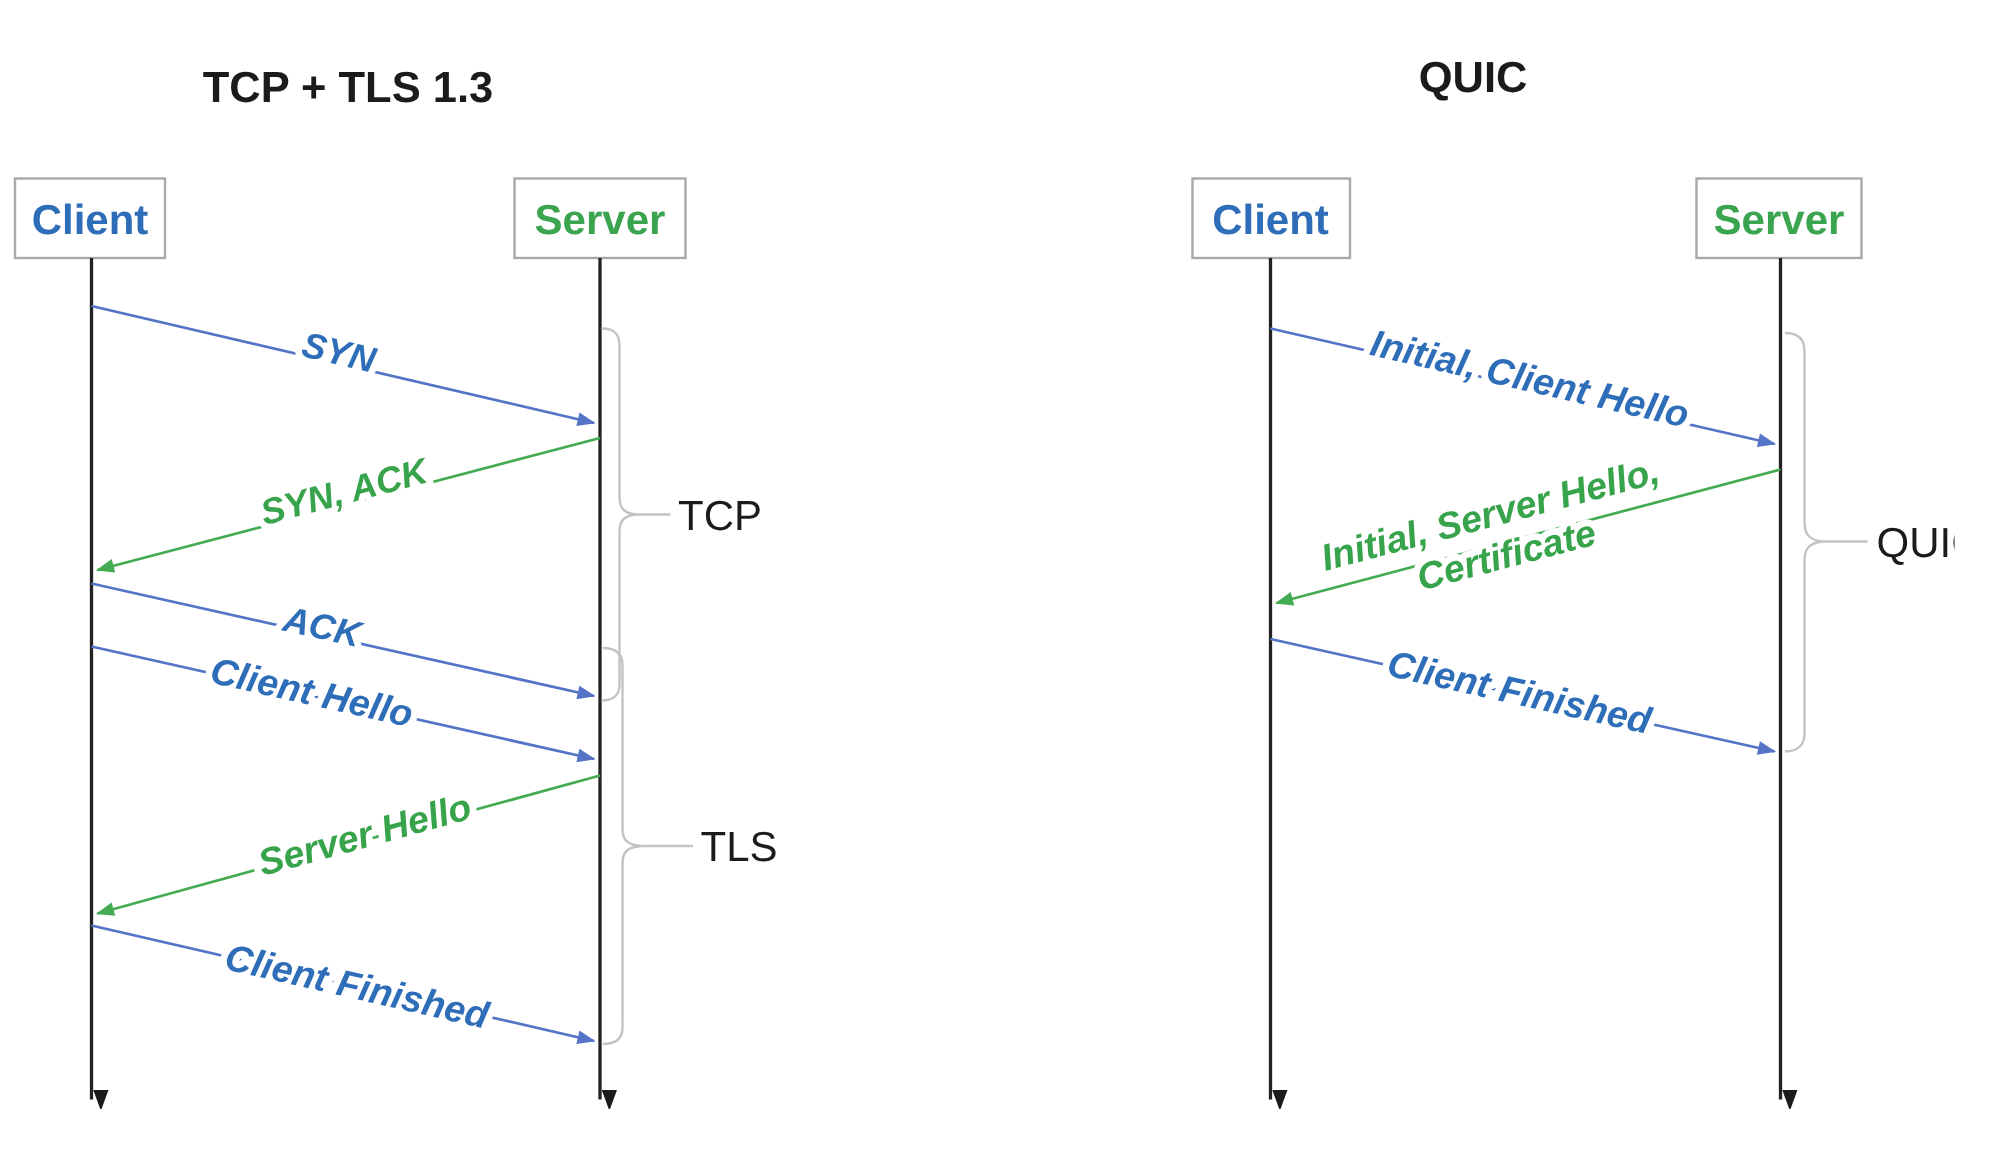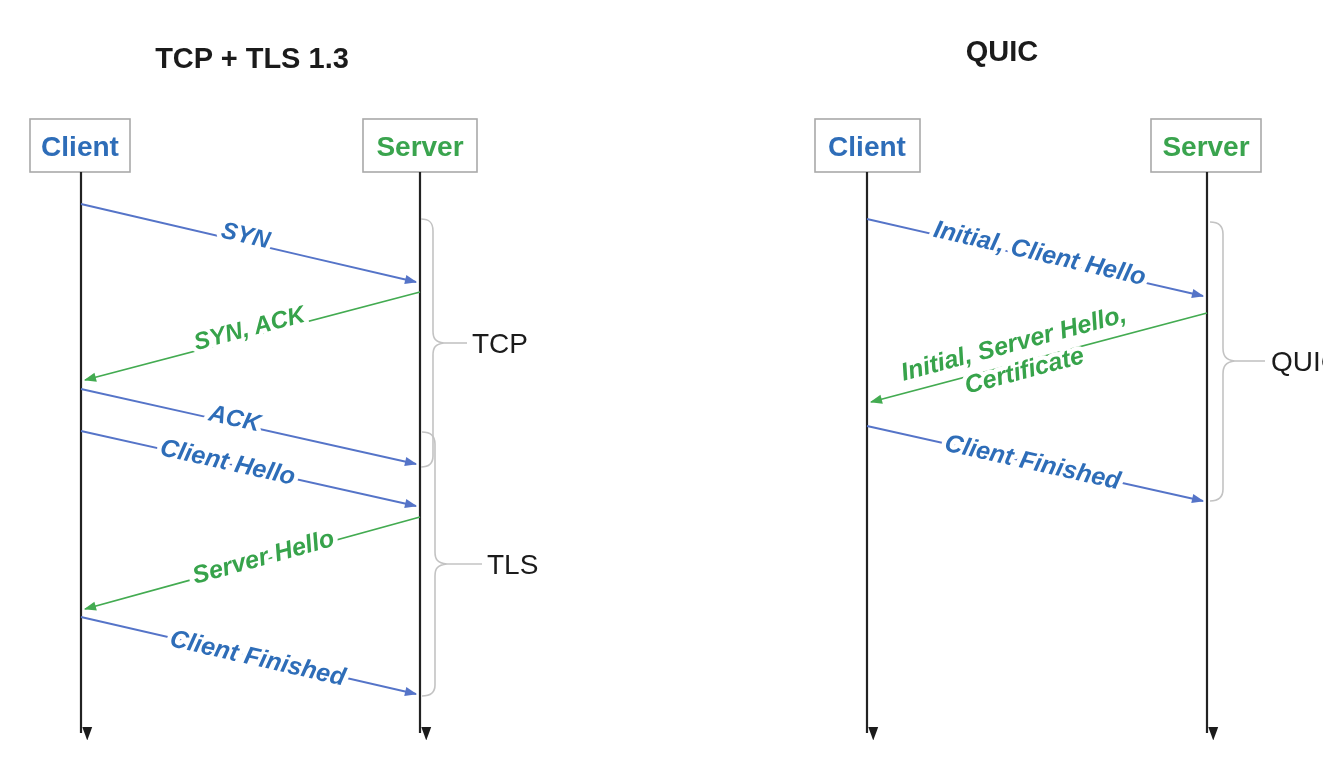--- a/index.html
+++ b/index.html
@@ -3,21 +3,20 @@
 <meta charset="utf-8">
 <style>
   html, body { margin: 0; padding: 0; background: #ffffff; }
   .canvas {
     position: relative;
     width: 1303px;
     height: 783px;
     background: #ffffff;
     font-family: "Liberation Sans", sans-serif;
     overflow: hidden;
-    margin-left: 20px;
   }
   svg text { font-family: "Liberation Sans", sans-serif; }
 
   .title       { font-size: 29px; font-weight: 600; fill: #1b1b1b; }
   .actor-box   { fill: #ffffff; stroke: #a9a9a9; stroke-width: 1.6px; }
   .actor-blue  { font-size: 28px; font-weight: 700; fill: #2e6db8; }
   .actor-green { font-size: 28px; font-weight: 700; fill: #3aa44e; }
 
   .lifeline    { stroke: #222222; stroke-width: 2.2px; fill: none; }
 

